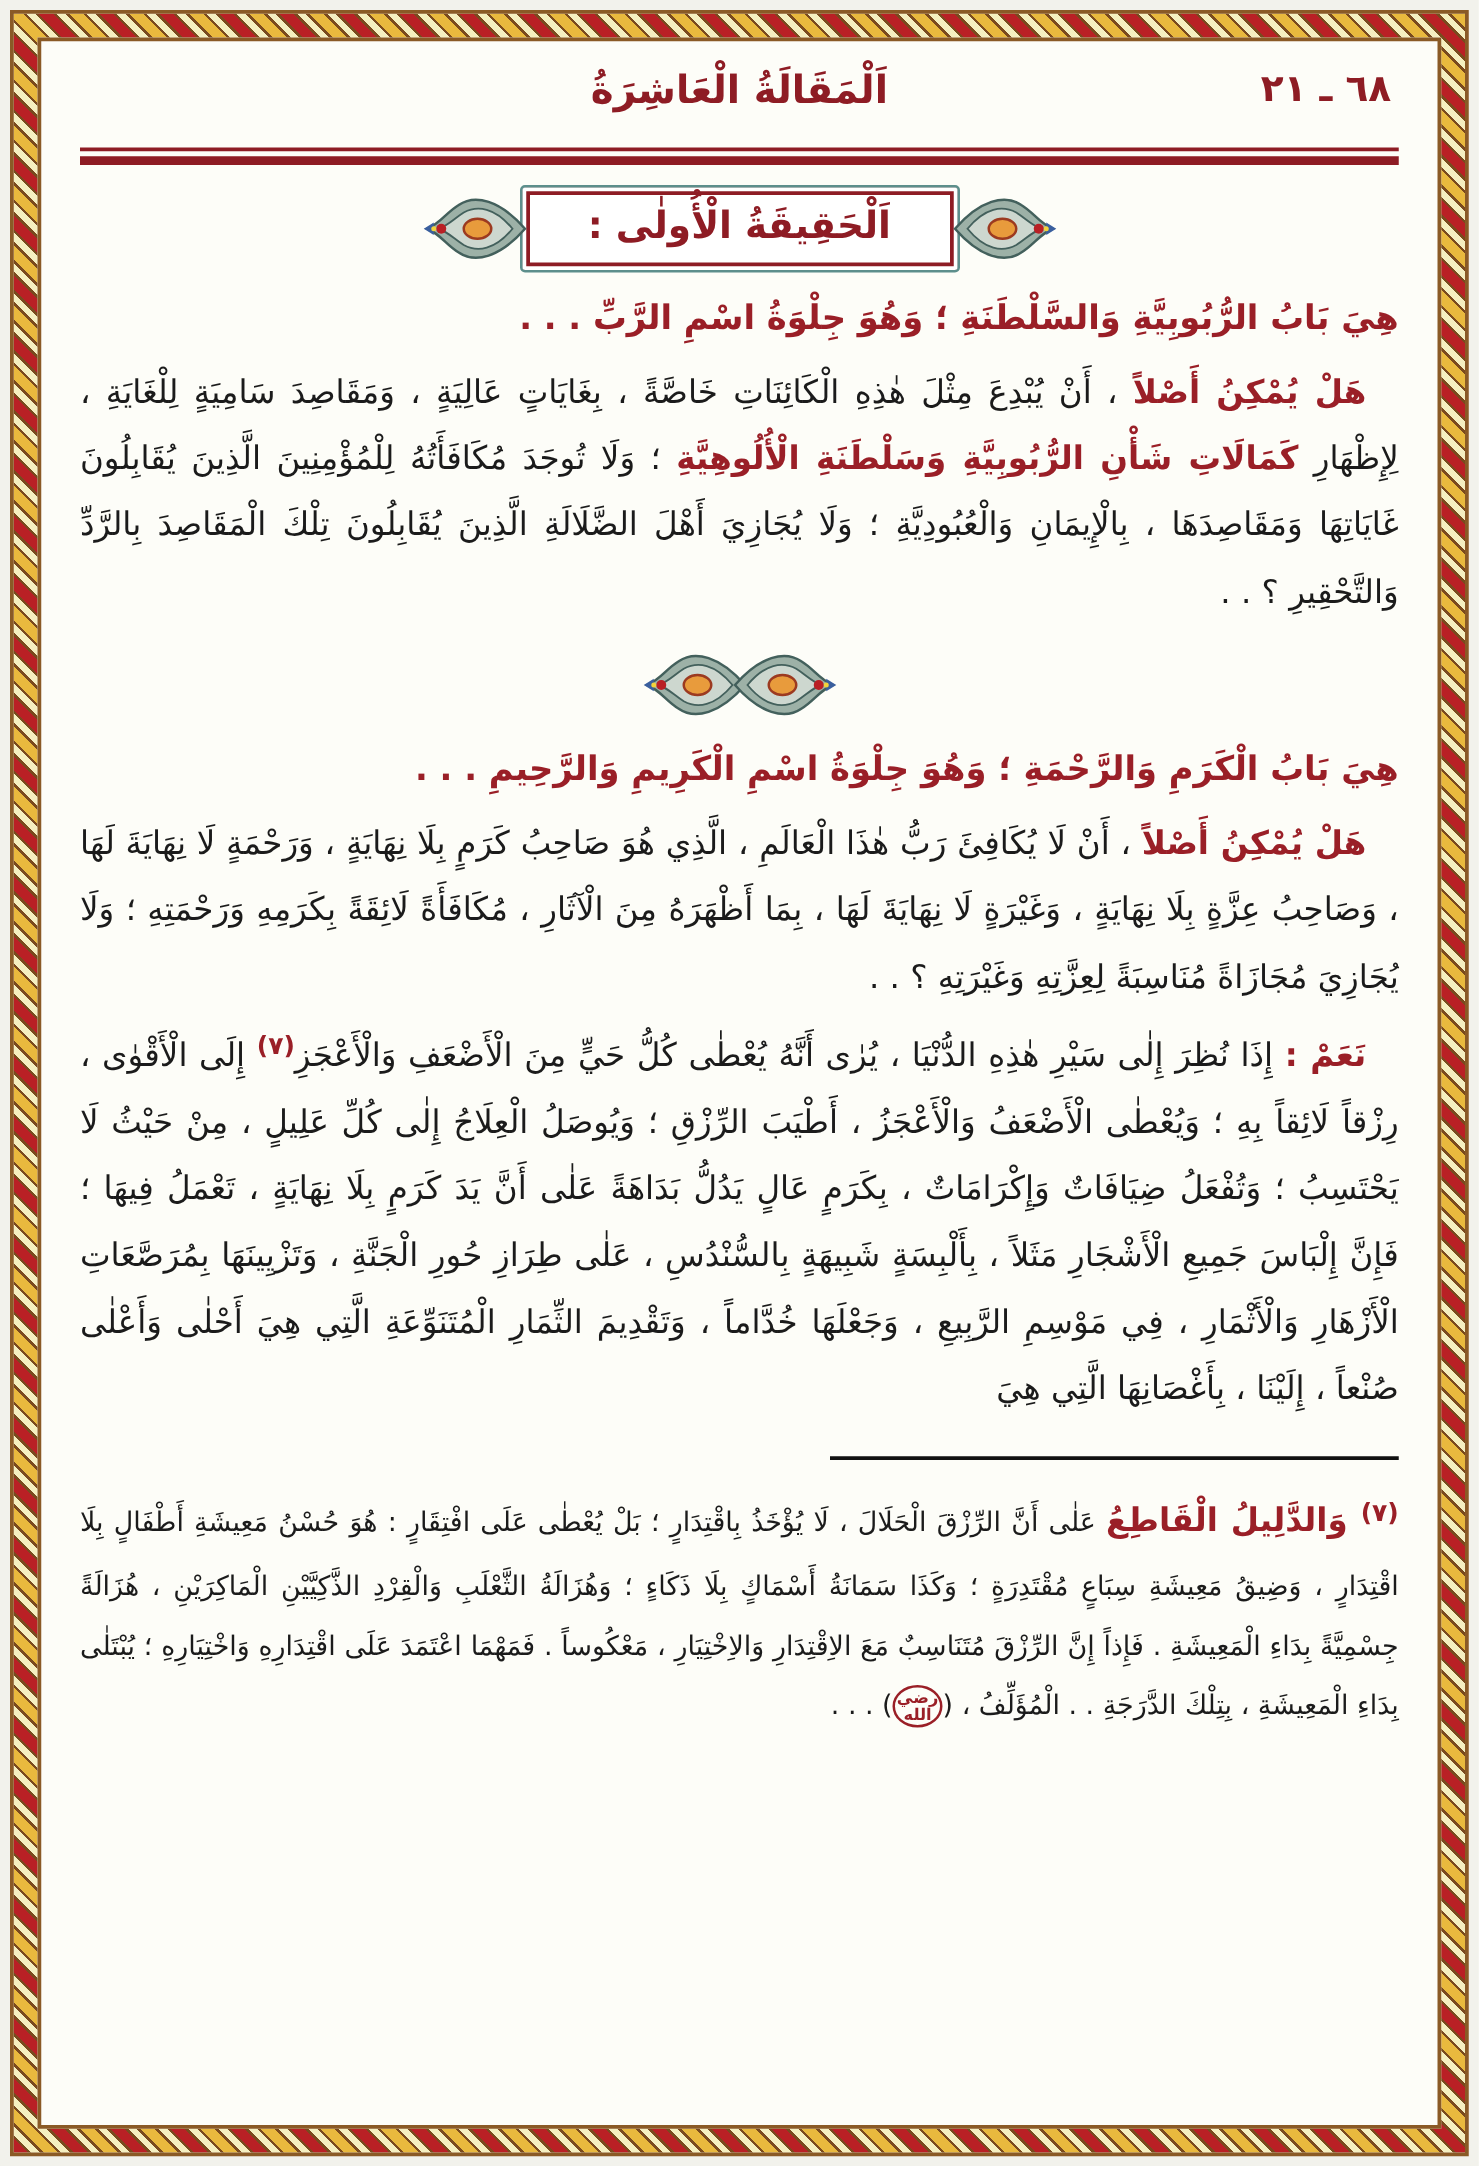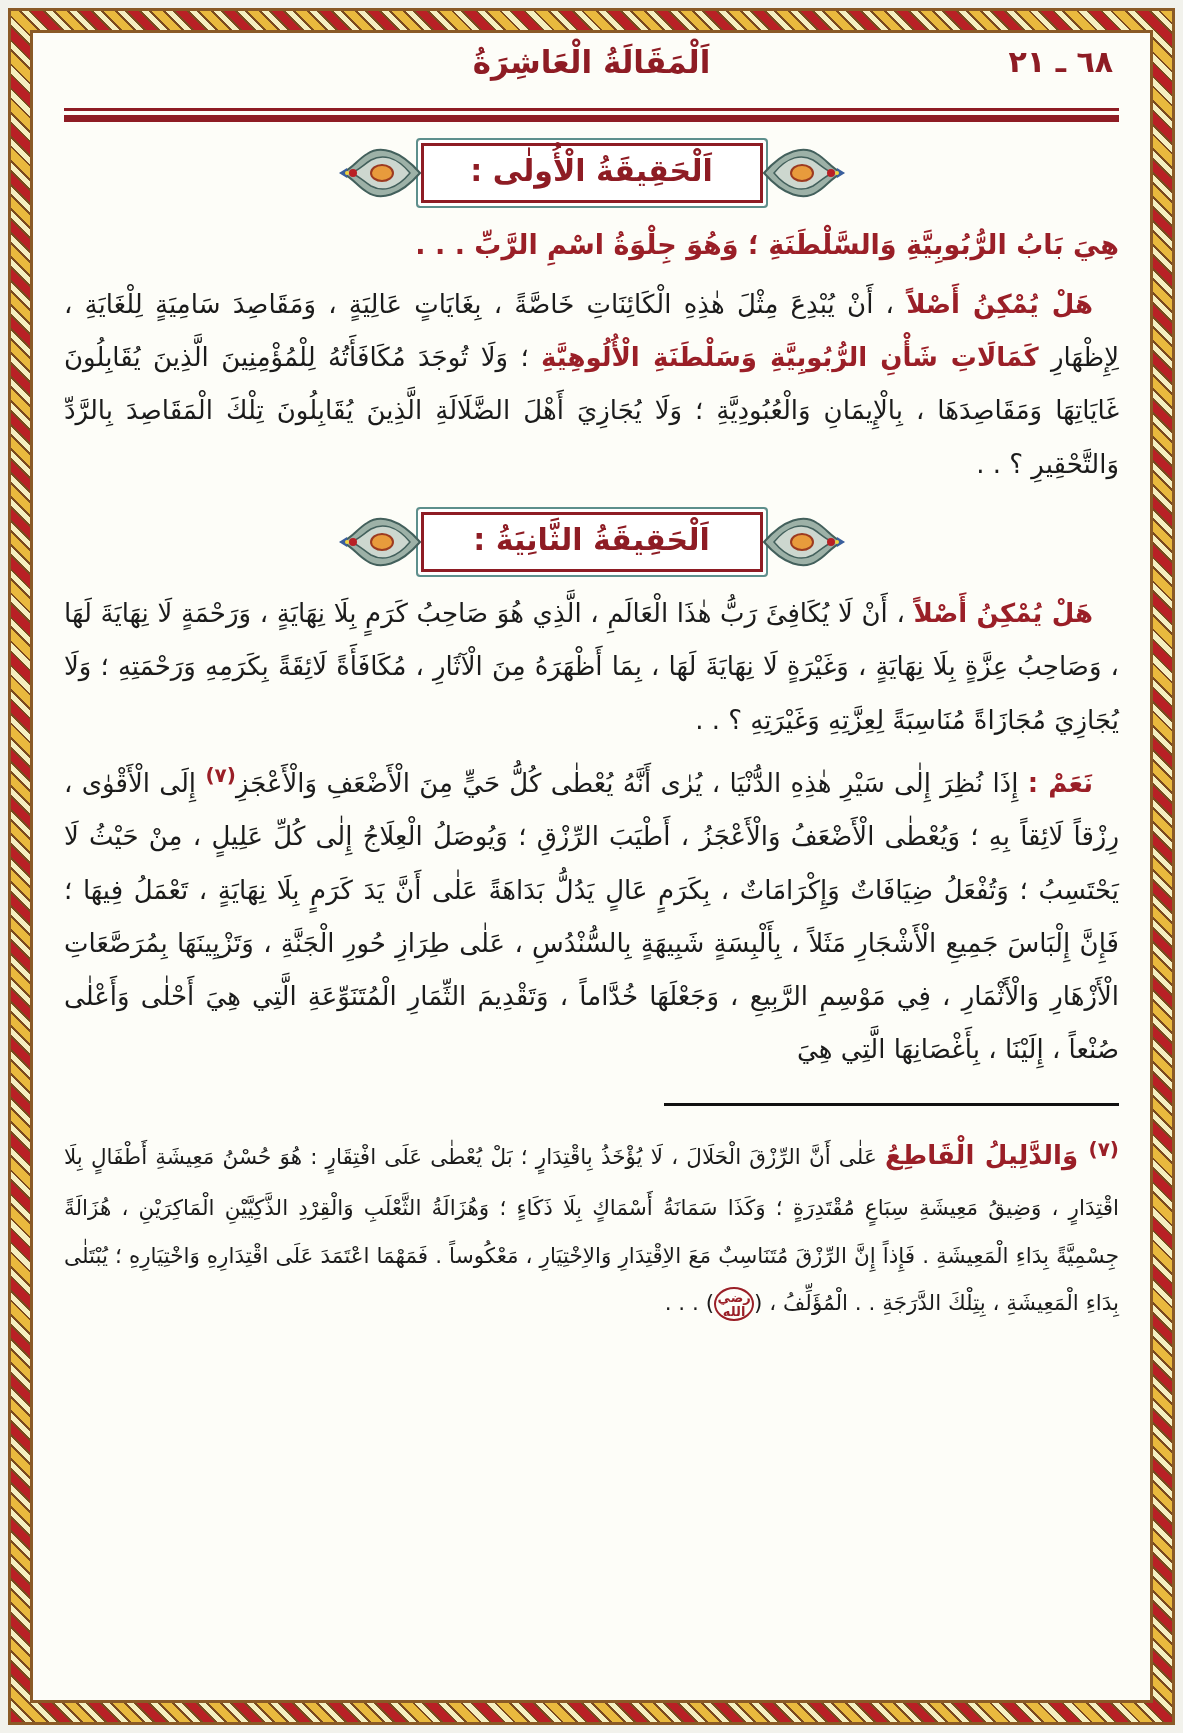--- a/index.html
+++ b/index.html
@@ -23,21 +23,21 @@
   .frame-inner{
     position:absolute;inset:30px;
     background:#fdfdf8;
     border:3px solid #8a5a26;
   }
   .content{
     position:absolute;inset:44px 64px;
     color:#1b1b1b;
   }
   
-  .header{position:relative;height:58px;}
+  .header{position:relative;height:58px;margin-top:10px;}
   .page-title{
     position:absolute;left:0;right:0;text-align:center;
     color:#8e1c24;font-weight:bold;font-size:31px;
   }
   .page-numbers{
     position:absolute;right:6px;top:0;
     color:#8e1c24;font-weight:bold;font-size:30px;letter-spacing:2px;
   }
   .header-rule{margin-top:6px;}
   .header-rule .r1{height:3px;background:#8e1c24;}
@@ -135,33 +135,31 @@
 
   <div class="cartouche">
     <svg class="ornament flip" width="84" height="62" viewBox="0 0 84 62">
       <path d="M82 31 C62 8 42 3 29 12 C19 18 15 26 4 31 C15 36 19 44 29 50 C42 59 62 54 82 31 Z" fill="#9db1a7" stroke="#43605c" stroke-width="2"></path>
       <path d="M72 31 C58 14 44 12 33 18 C25 23 21 28 13 31 C21 34 25 39 33 44 C44 50 58 48 72 31 Z" fill="#cdd7cf" stroke="#43605c" stroke-width="1.5"></path>
       <ellipse cx="44" cy="31" rx="11" ry="8" fill="#e89b3c" stroke="#9c3a20" stroke-width="2"></ellipse>
       <circle cx="15" cy="31" r="4" fill="#b92025"></circle>
       <path d="M1 31 l8 -5 v10 z" fill="#3a5f9e"></path>
       <circle cx="9" cy="31" r="2" fill="#f2d23c"></circle>
     </svg>
-    <div class="cartouche-box">
-      <span class="cartouche-title">اَلْحَقِيقَةُ الثَّانِيَةُ :</span>
-    </div>
     <svg class="ornament" width="84" height="62" viewBox="0 0 84 62">
       <path d="M82 31 C62 8 42 3 29 12 C19 18 15 26 4 31 C15 36 19 44 29 50 C42 59 62 54 82 31 Z" fill="#9db1a7" stroke="#43605c" stroke-width="2"></path>
       <path d="M72 31 C58 14 44 12 33 18 C25 23 21 28 13 31 C21 34 25 39 33 44 C44 50 58 48 72 31 Z" fill="#cdd7cf" stroke="#43605c" stroke-width="1.5"></path>
       <ellipse cx="44" cy="31" rx="11" ry="8" fill="#e89b3c" stroke="#9c3a20" stroke-width="2"></ellipse>
       <circle cx="15" cy="31" r="4" fill="#b92025"></circle>
       <path d="M1 31 l8 -5 v10 z" fill="#3a5f9e"></path>
       <circle cx="9" cy="31" r="2" fill="#f2d23c"></circle>
     </svg>
   </div>
 
+  <div class="subtitle">هِيَ بَابُ الْكَرَمِ وَالرَّحْمَةِ ؛ وَهُوَ جِلْوَةُ اسْمِ الْكَرِيمِ وَالرَّحِيمِ . . .</div>
 
   <p class="para"><span class="red">هَلْ يُمْكِنُ أَصْلاً</span><span> ، أَنْ لَا يُكَافِئَ رَبُّ هٰذَا الْعَالَمِ ، الَّذِي هُوَ صَاحِبُ كَرَمٍ بِلَا نِهَايَةٍ ، وَرَحْمَةٍ لَا نِهَايَةَ لَهَا ، وَصَاحِبُ عِزَّةٍ بِلَا نِهَايَةٍ ، وَغَيْرَةٍ لَا نِهَايَةَ لَهَا ، بِمَا أَظْهَرَهُ مِنَ الْآثَارِ ، مُكَافَأَةً لَائِقَةً بِكَرَمِهِ وَرَحْمَتِهِ ؛ وَلَا يُجَازِيَ مُجَازَاةً مُنَاسِبَةً لِعِزَّتِهِ وَغَيْرَتِهِ ؟ . .</span></p>
 
   <p class="para"><span class="red">نَعَمْ :</span><span> إِذَا نُظِرَ إِلٰى سَيْرِ هٰذِهِ الدُّنْيَا ، يُرٰى أَنَّهُ يُعْطٰى كُلُّ حَيٍّ مِنَ الْأَضْعَفِ وَالْأَعْجَزِ</span><span class="fn-ref">(٧)</span><span> إِلَى الْأَقْوٰى ، رِزْقاً لَائِقاً بِهِ ؛ وَيُعْطٰى الْأَضْعَفُ وَالْأَعْجَزُ ، أَطْيَبَ الرِّزْقِ ؛ وَيُوصَلُ الْعِلَاجُ إِلٰى كُلِّ عَلِيلٍ ، مِنْ حَيْثُ لَا يَحْتَسِبُ ؛ وَتُفْعَلُ ضِيَافَاتٌ وَإِكْرَامَاتٌ ، بِكَرَمٍ عَالٍ يَدُلُّ بَدَاهَةً عَلٰى أَنَّ يَدَ كَرَمٍ بِلَا نِهَايَةٍ ، تَعْمَلُ فِيهَا ؛ فَإِنَّ إِلْبَاسَ جَمِيعِ الْأَشْجَارِ مَثَلاً ، بِأَلْبِسَةٍ شَبِيهَةٍ بِالسُّنْدُسِ ، عَلٰى طِرَازِ حُورِ الْجَنَّةِ ، وَتَزْيِينَهَا بِمُرَصَّعَاتِ الْأَزْهَارِ وَالْأَثْمَارِ ، فِي مَوْسِمِ الرَّبِيعِ ، وَجَعْلَهَا خُدَّاماً ، وَتَقْدِيمَ الثِّمَارِ الْمُتَنَوِّعَةِ الَّتِي هِيَ أَحْلٰى وَأَعْلٰى صُنْعاً ، إِلَيْنَا ، بِأَغْصَانِهَا الَّتِي هِيَ</span></p>
 
   <div class="footnote-sep"></div>
   <p class="footnote"><span class="fn-ref">(٧)</span><span class="red"> وَالدَّلِيلُ الْقَاطِعُ</span><span> عَلٰى أَنَّ الرِّزْقَ الْحَلَالَ ، لَا يُؤْخَذُ بِاقْتِدَارٍ ؛ بَلْ يُعْطٰى عَلَى افْتِقَارٍ : هُوَ حُسْنُ مَعِيشَةِ أَطْفَالٍ بِلَا اقْتِدَارٍ ، وَضِيقُ مَعِيشَةِ سِبَاعٍ مُقْتَدِرَةٍ ؛ وَكَذَا سَمَانَةُ أَسْمَاكٍ بِلَا ذَكَاءٍ ؛ وَهُزَالَةُ الثَّعْلَبِ وَالْقِرْدِ الذَّكِيَّيْنِ الْمَاكِرَيْنِ ، هُزَالَةً جِسْمِيَّةً بِدَاءِ الْمَعِيشَةِ . فَإِذاً إِنَّ الرِّزْقَ مُتَنَاسِبٌ مَعَ الاِقْتِدَارِ وَالاِخْتِيَارِ ، مَعْكُوساً . فَمَهْمَا اعْتَمَدَ عَلَى اقْتِدَارِهِ وَاخْتِيَارِهِ ؛ يُبْتَلٰى بِدَاءِ الْمَعِيشَةِ ، بِتِلْكَ الدَّرَجَةِ . . الْمُؤَلِّفُ ، </span><span>(</span><span class="seal">رضي الله عنه</span><span>) . . .</span></p>
 
 </div>
 

